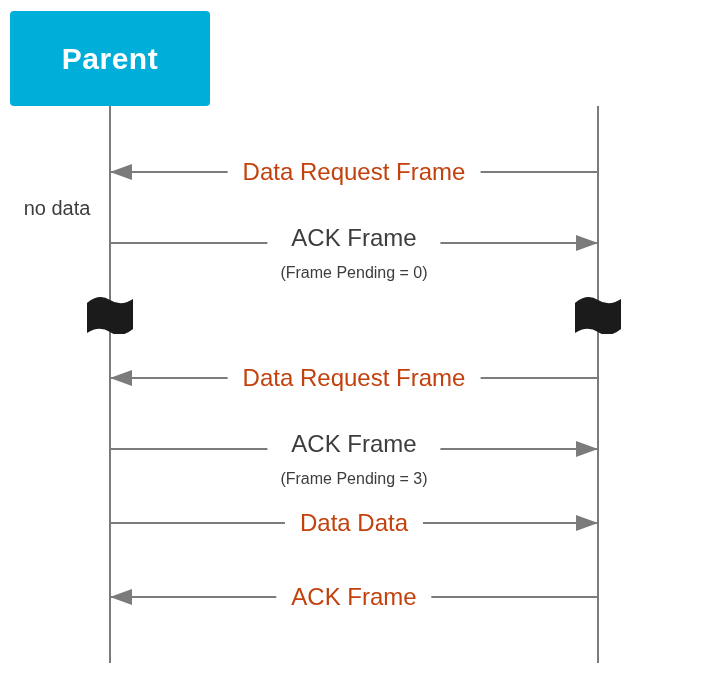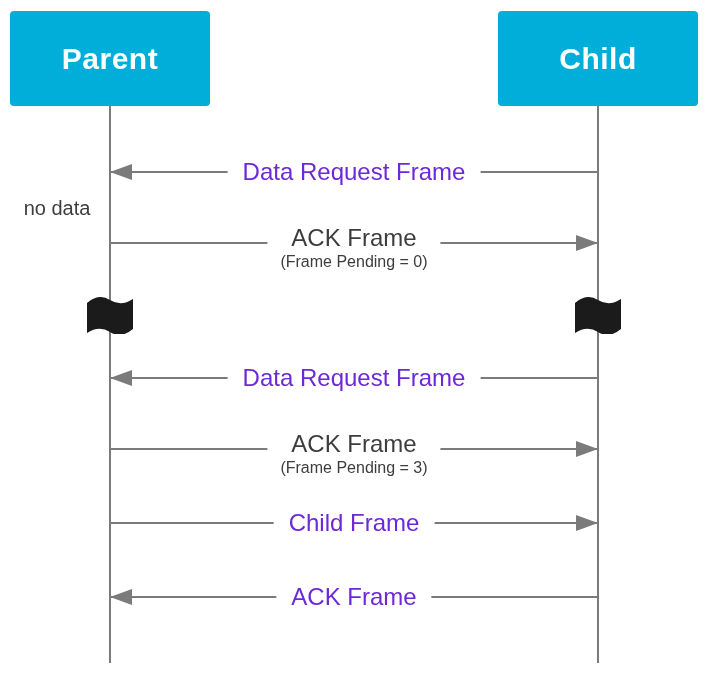--- a/index.html
+++ b/index.html
@@ -56,21 +56,21 @@
   .message.to-child  .arrowhead { right: 0; border-left: 22px solid #7b7b7b; }
   .msg-label {
     position: absolute;
     left: 50%;
     top: 1px;
     transform: translate(-50%, -50%);
     background: #ffffff;
     padding: 0 15px;
     font-size: 24px;
     line-height: 28px;
-    color: #6d28d9;
+    color: #c2410c;
     white-space: nowrap;
   }
   .msg-label-group {
     position: absolute;
     left: 50%;
     top: -18px;
     transform: translateX(-50%);
     background: #ffffff;
     padding: 0 13px;
     text-align: center;
@@ -81,20 +81,21 @@
     line-height: 28px;
     color: #3d3d3d;
     white-space: nowrap;
   }
   .msg-label-group .sub {
     display: block;
     font-size: 16px;
     line-height: 19px;
     color: #3d3d3d;
     white-space: nowrap;
+    margin-top: 11px;
   }
   .side-label {
     position: absolute;
     width: 112px;
     text-align: center;
     font-size: 20px;
     line-height: 23px;
     color: #3d3d3d;
   }
   .side-no-data        { left: 1px; top: 197px; }
@@ -108,23 +109,20 @@
   .flag-child  { left: 574px; top: 294px; }
   .flag svg { display: block; width: 100%; height: 100%; }
 </style>
 </head>
 <body>
 
 <div class="diagram">
 
   <div class="actor-box actor-parent">
     <span>Parent</span>
-  </div>
-  <div class="actor-box actor-child">
-    <span>Child</span>
   </div>
 
   <div class="lifeline lifeline-parent"></div>
   <div class="lifeline lifeline-child"></div>
 
   <div class="message to-parent" style="top:171px">
     <div class="arrowhead"></div>
     <div class="msg-label">Data Request Frame</div>
   </div>
 
@@ -155,21 +153,21 @@
   <div class="message to-child" style="top:448px">
     <div class="arrowhead"></div>
     <div class="msg-label-group">
       <span class="main">ACK Frame</span>
       <span class="sub">(Frame Pending = 3)</span>
     </div>
   </div>
 
   <div class="message to-child" style="top:522px">
     <div class="arrowhead"></div>
-    <div class="msg-label">Child Frame</div>
+    <div class="msg-label">Data Data</div>
   </div>
 
   <div class="message to-parent" style="top:596px">
     <div class="arrowhead"></div>
     <div class="msg-label">ACK Frame</div>
   </div>
 
   <div class="side-label side-no-data">no data</div>
 
 </div>

